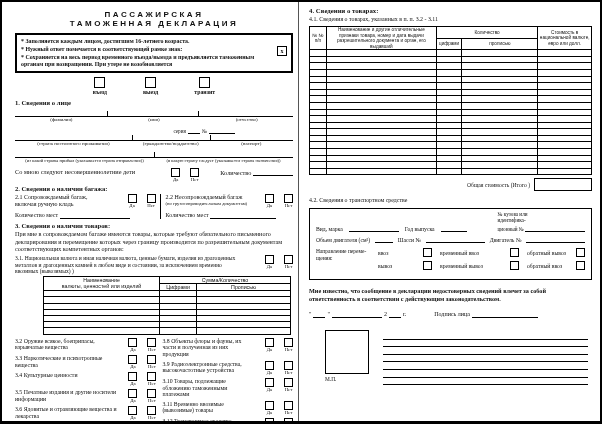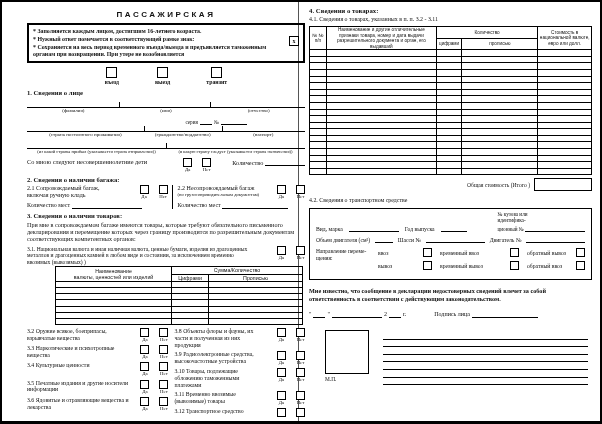--- a/index.html
+++ b/index.html
@@ -1,21 +1,21 @@
 <!DOCTYPE html>
 <html><head>
 <meta charset="utf-8">
 <style>
   html,body{margin:0;padding:0;background:#888;}
   .sheet{position:relative;width:602px;height:424px;box-sizing:border-box;background:#fff;
          border:2px solid #000;border-bottom-width:3px;color:#111;
          font-family:"Liberation Serif", serif;font-size:6.3px;line-height:1.18;overflow:hidden;}
   .divider{position:absolute;left:296px;top:0;bottom:0;width:1px;background:#555;}
   .pg{position:absolute;top:0;bottom:0;box-sizing:border-box;overflow:hidden;}
-  .pg1{left:16px;width:296px;padding:6px 9px 0 9px;}
+  .pg1{left:4px;width:296px;padding:6px 9px 0 9px;}
   .pg2{left:297px;right:0;padding:5px 8px 2px 10px;}
   .title{ text-align:center;font-weight:bold;font-size:8px;letter-spacing:2.5px;
           font-family:"Liberation Sans", sans-serif;margin-top:2px;}
   .notice{border:2px solid #000;padding:2px 4px;font-weight:bold;font-size:5.9px;margin-top:4px;}
   .nline{margin:1px 0;}
   .markbox{float:right;width:8px;height:8px;border:1px solid #000;text-align:center;
            line-height:8px;font-size:6px;margin-left:4px;}
   .entry-row{display:flex;justify-content:center;gap:36px;margin-top:4px;}
   .entry-item{display:flex;flex-direction:column;align-items:center;}
   .entry-cb{width:9px;height:9px;border:1.6px solid #000;}
@@ -93,20 +93,21 @@
 </style>
 </head>
 <body>
 
 <div class="sheet">
   <div class="divider"></div>
 
   <div class="pg pg1">
     <div class="title">
       <div>ПАССАЖИРСКАЯ</div>
+      <div>ТАМОЖЕННАЯ ДЕКЛАРАЦИЯ</div>
     </div>
 
     <div class="notice">
       <div class="nline">* Заполняется каждым лицом, достигшим 16-летнего возраста.</div>
       <div class="nline">
         <span class="markbox"><span>x</span></span>
         <span>* Нужный ответ помечается в соответствующей рамке знак:</span>
       </div>
       <div class="nline">* Сохраняется на весь период временного въезда/выезда и предъявляется таможенным органам при возвращении. При утере не возобновляется</div>
     </div>

